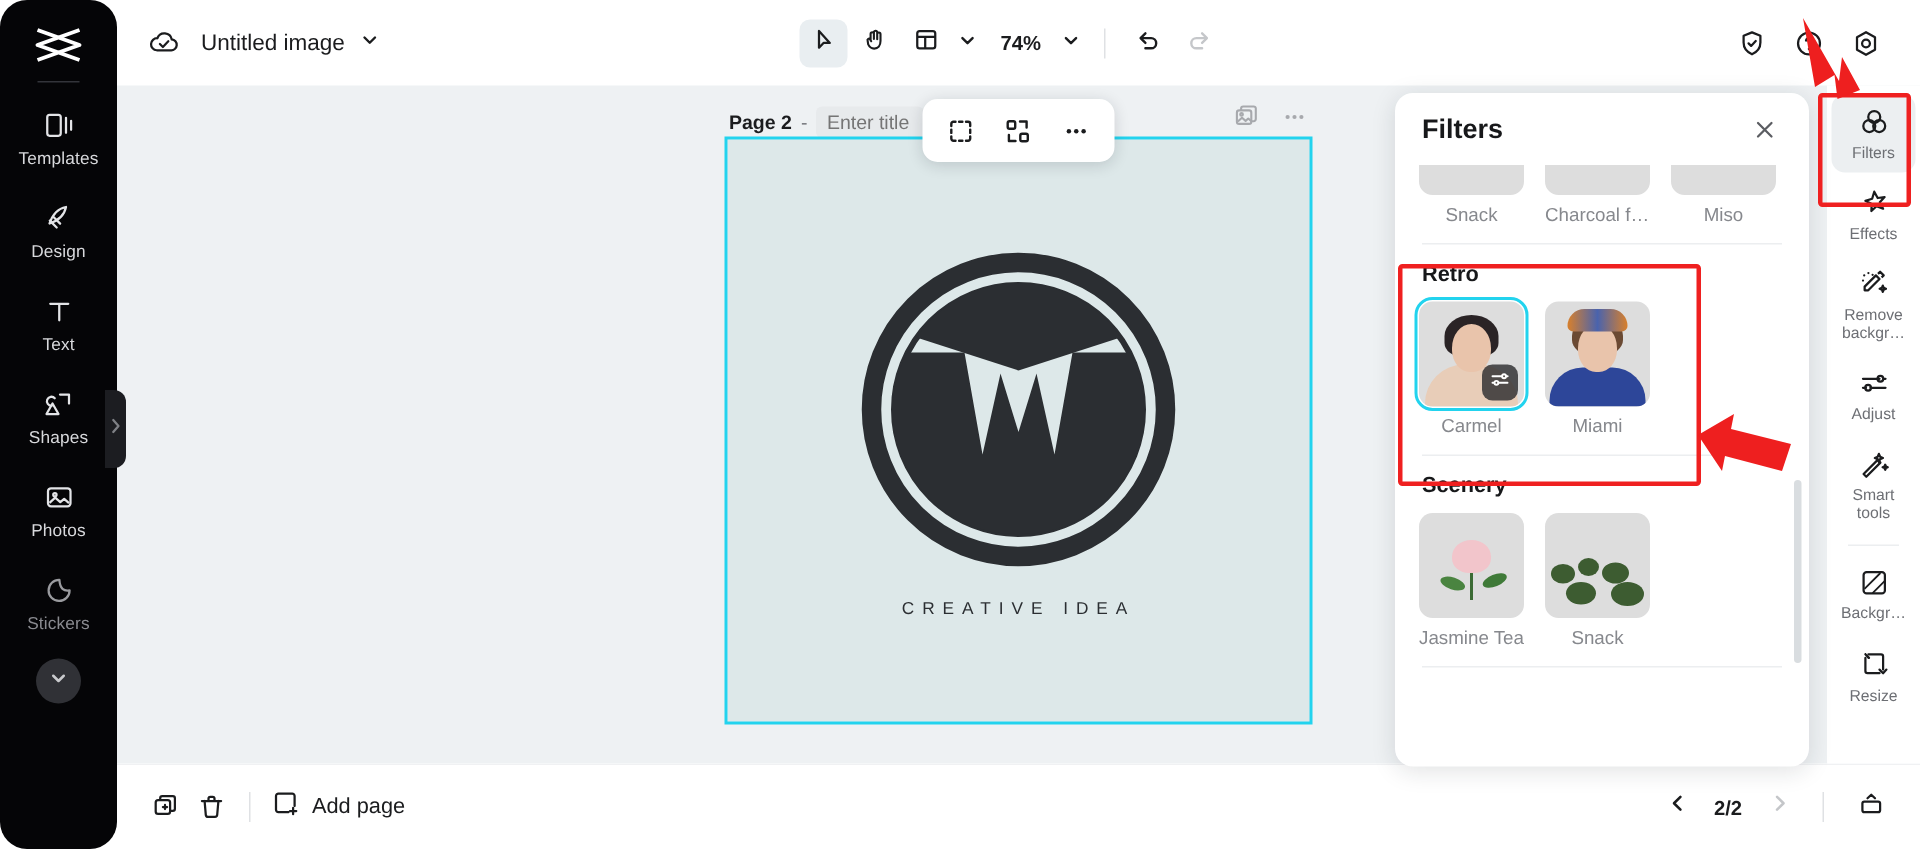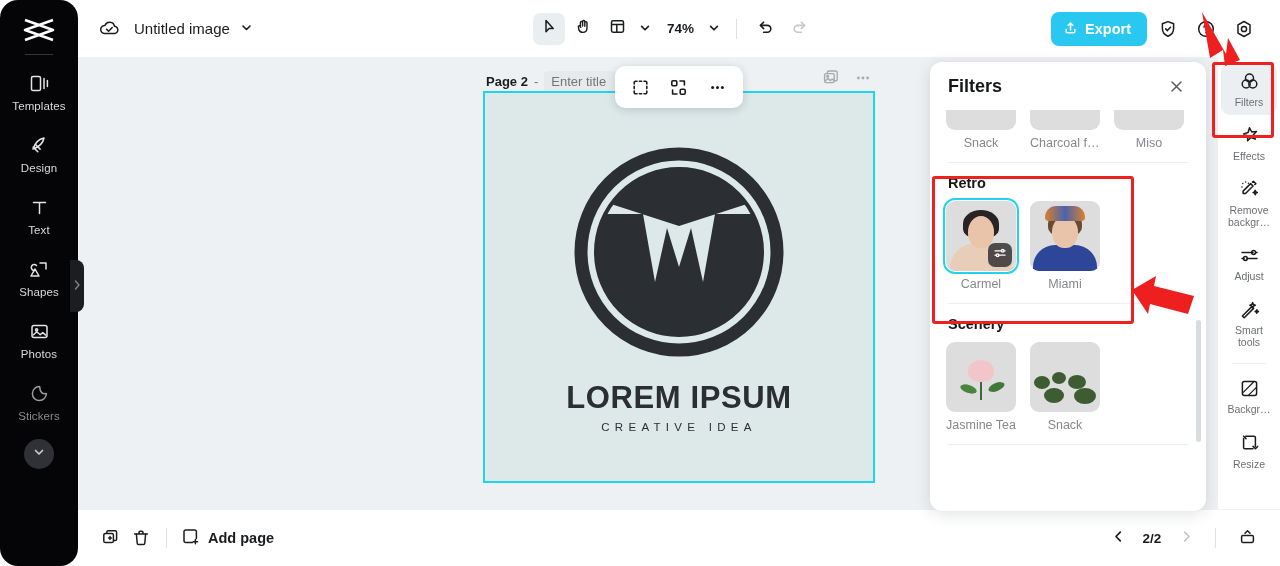--- a/index.html
+++ b/index.html
@@ -101,21 +101,21 @@
   
   .bottombar {
     position: absolute; left: 78px; top: 509px; width: 1202px; height: 57px;
     background: #fff; display: flex; align-items: center; padding: 0 14px 0 18px;
     border-top: 1px solid #f0f1f3;
   }
   .bb-ic { width: 30px; height: 30px; display:flex; align-items:center; justify-content:center; cursor:pointer; }
   .add-page {
     display: flex; align-items: center; gap: 8px; cursor: pointer; margin-left: 4px;
   }
-  .add-page .ap-lb { font-size: 14.5px; color: #1b1c1e; font-weight: 700; text-align: center; }
+  .add-page .ap-lb { font-size: 14.5px; color: #1b1c1e; font-weight: 400; text-align: center; }
   .bb-right { position: absolute; right: 18px; display: flex; align-items: center; gap: 6px; }
   .pager { font-size: 13.5px; color: #1b1c1e; font-weight: 600; min-width: 30px; text-align: center; }
   .nav-arrow { width: 26px; height: 26px; display:flex; align-items:center; justify-content:center; cursor:pointer; }
 
   
   .filters-panel {
     position: absolute; left: 930px; top: 62px; width: 276px; height: 449px;
     background: #fff; border-radius: 12px; box-shadow: 0 3px 16px rgba(25,30,40,.13);
     overflow: hidden; z-index: 8;
   }
@@ -367,29 +367,20 @@
         <span>
           <svg width="17" height="17" viewBox="0 0 17 17" fill="none" stroke="#c5c7ca" stroke-width="1.6">
             <path d="M13 7.4H6.6a3.4 3.4 0 000 6.8h3.8" stroke-linecap="round"></path>
             <path d="M10.4 4.2l3.2 3.2-3.2 3.2" stroke-linecap="round" stroke-linejoin="round"></path>
           </svg>
         </span>
       </span>
     </div>
 
     <div class="tb-right">
-      <button class="export-btn">
-        <span>
-          <svg width="15" height="15" viewBox="0 0 15 15" fill="none" stroke="#fff" stroke-width="1.6">
-            <path d="M7.5 10V3M5.2 5.3L7.5 3l2.3 2.3" stroke-linecap="round" stroke-linejoin="round"></path>
-            <path d="M3.2 9.6v1.8a1.3 1.3 0 001.3 1.3h6a1.3 1.3 0 001.3-1.3V9.6" stroke-linecap="round"></path>
-          </svg>
-        </span>
-        <span>Export</span>
-      </button>
       <span class="round-ic">
         <svg width="20" height="20" viewBox="0 0 20 20" fill="none" stroke="#1b1c1e" stroke-width="1.5">
           <path d="M10 2.6l5.6 2.2v4.6c0 3.6-2.4 6.4-5.6 7.8-3.2-1.4-5.6-4.2-5.6-7.8V4.8z" stroke-linejoin="round"></path>
           <path d="M7.7 9.9l1.7 1.7 3.1-3.3" stroke-linecap="round" stroke-linejoin="round"></path>
         </svg>
       </span>
       <span class="round-ic">
         <svg width="20" height="20" viewBox="0 0 20 20" fill="none" stroke="#1b1c1e" stroke-width="1.5">
           <circle cx="10" cy="10" r="7.3"></circle>
           <path d="M8 8.1a2 2 0 113 1.8v1.2" stroke-linecap="round"></path>
@@ -457,21 +448,20 @@
 
     <div class="page-canvas">
       <div class="logo-wrap">
         <svg width="232" height="232" viewBox="0 0 232 232">
           <circle cx="116" cy="110" r="98" fill="none" stroke="#2b2e32" stroke-width="13"></circle>
           <circle cx="116" cy="110" r="83" fill="none" stroke="#2b2e32" stroke-width="4"></circle>
           <path d="M42 72 A82 82 0 0 0 116 193 A82 82 0 0 0 190 72
                    L152 72 L140 140 L128 86 L116 125 L104 86 L92 140 L80 72 Z" fill="#2b2e32"></path>
           <path d="M48 62 L116 84 L184 62 A82 82 0 0 0 48 62 Z" fill="#2b2e32"></path>
         </svg>
-        <div class="logo-title">LOREM IPSUM</div>
         <div class="logo-sub">CREATIVE IDEA</div>
       </div>
     </div>
   </div>
 
   <div class="right-rail">
     <div class="rr-item active">
       <span class="ic">
         <svg width="21" height="21" viewBox="0 0 21 21" fill="none" stroke="#1b1c1e" stroke-width="1.5">
           <circle cx="10.5" cy="7" r="4"></circle>

